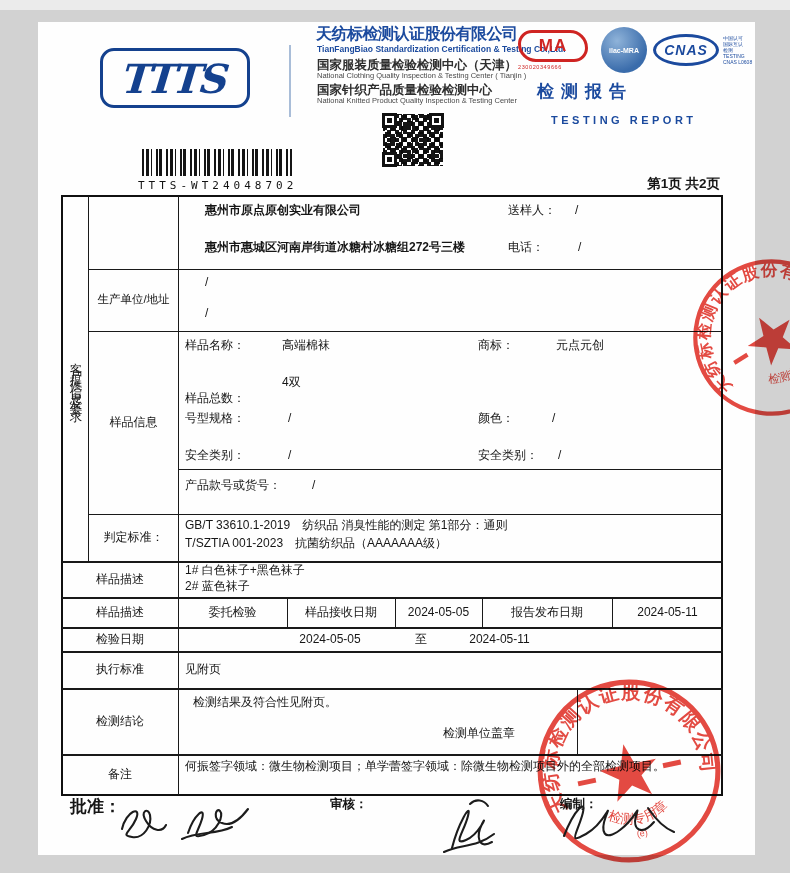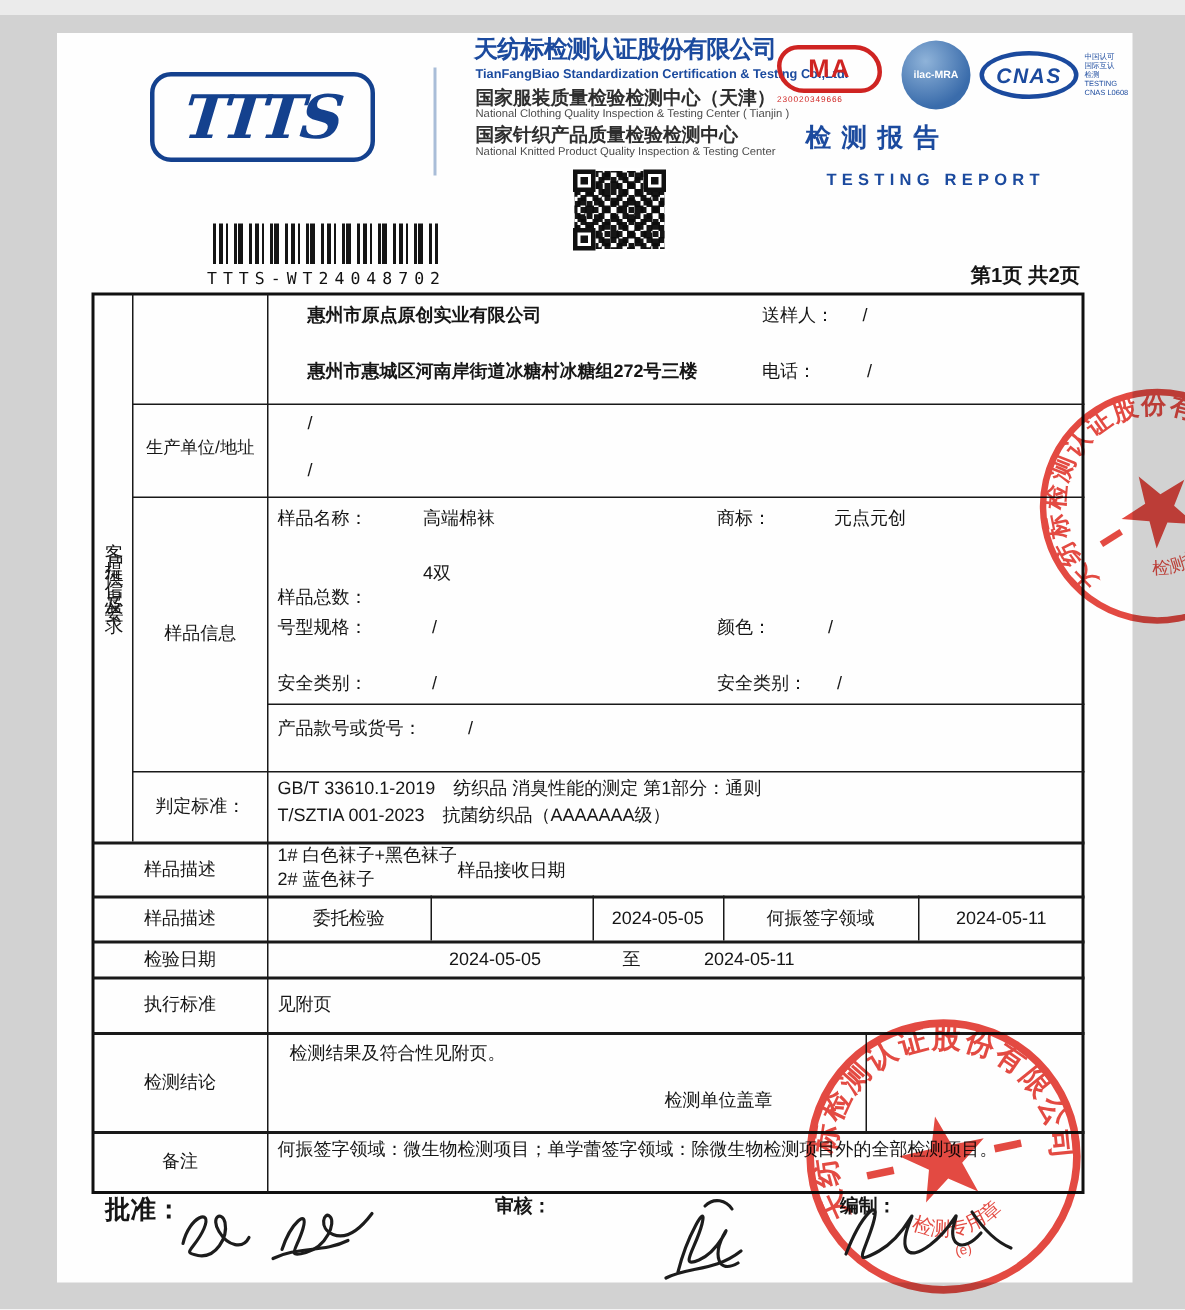--- a/index.html
+++ b/index.html
@@ -151,23 +151,23 @@
   <div class="cell" style="left:89px;top:514px;width:89px;height:47px;">判定标准：</div>
   <div class="txt" style="left:185px;top:519px;">GB/T 33610.1-2019　纺织品 消臭性能的测定 第1部分：通则</div>
   <div class="txt" style="left:185px;top:537px;">T/SZTIA 001-2023　抗菌纺织品（AAAAAAA级）</div>
 
   <div class="cell" style="left:62px;top:561px;width:116px;height:36px;">样品描述</div>
   <div class="txt" style="left:185px;top:564px;">1#  白色袜子+黑色袜子</div>
   <div class="txt" style="left:185px;top:580px;">2#  蓝色袜子</div>
 
   <div class="cell" style="left:62px;top:597px;width:116px;height:30px;">样品描述</div>
   <div class="cell" style="left:178px;top:597px;width:109px;height:30px;">委托检验</div>
-  <div class="cell" style="left:287px;top:565px;width:108px;height:30px;">样品接收日期</div>
+  <div class="cell" style="left:287px;top:597px;width:108px;height:30px;">样品接收日期</div>
   <div class="cell" style="left:395px;top:597px;width:87px;height:30px;">2024-05-05</div>
-  <div class="cell" style="left:482px;top:597px;width:130px;height:30px;">何振签字领域</div>
+  <div class="cell" style="left:482px;top:597px;width:130px;height:30px;">报告发布日期</div>
   <div class="cell" style="left:612px;top:597px;width:111px;height:30px;">2024-05-11</div>
 
   <div class="cell" style="left:62px;top:627px;width:116px;height:24px;">检验日期</div>
   <div class="cell" style="left:285px;top:627px;width:90px;height:24px;">2024-05-05</div>
   <div class="cell" style="left:408px;top:627px;width:26px;height:24px;">至</div>
   <div class="cell" style="left:452px;top:627px;width:95px;height:24px;">2024-05-11</div>
 
   <div class="cell" style="left:62px;top:651px;width:116px;height:37px;">执行标准</div>
   <div class="txt" style="left:185px;top:663px;">见附页</div>
 

